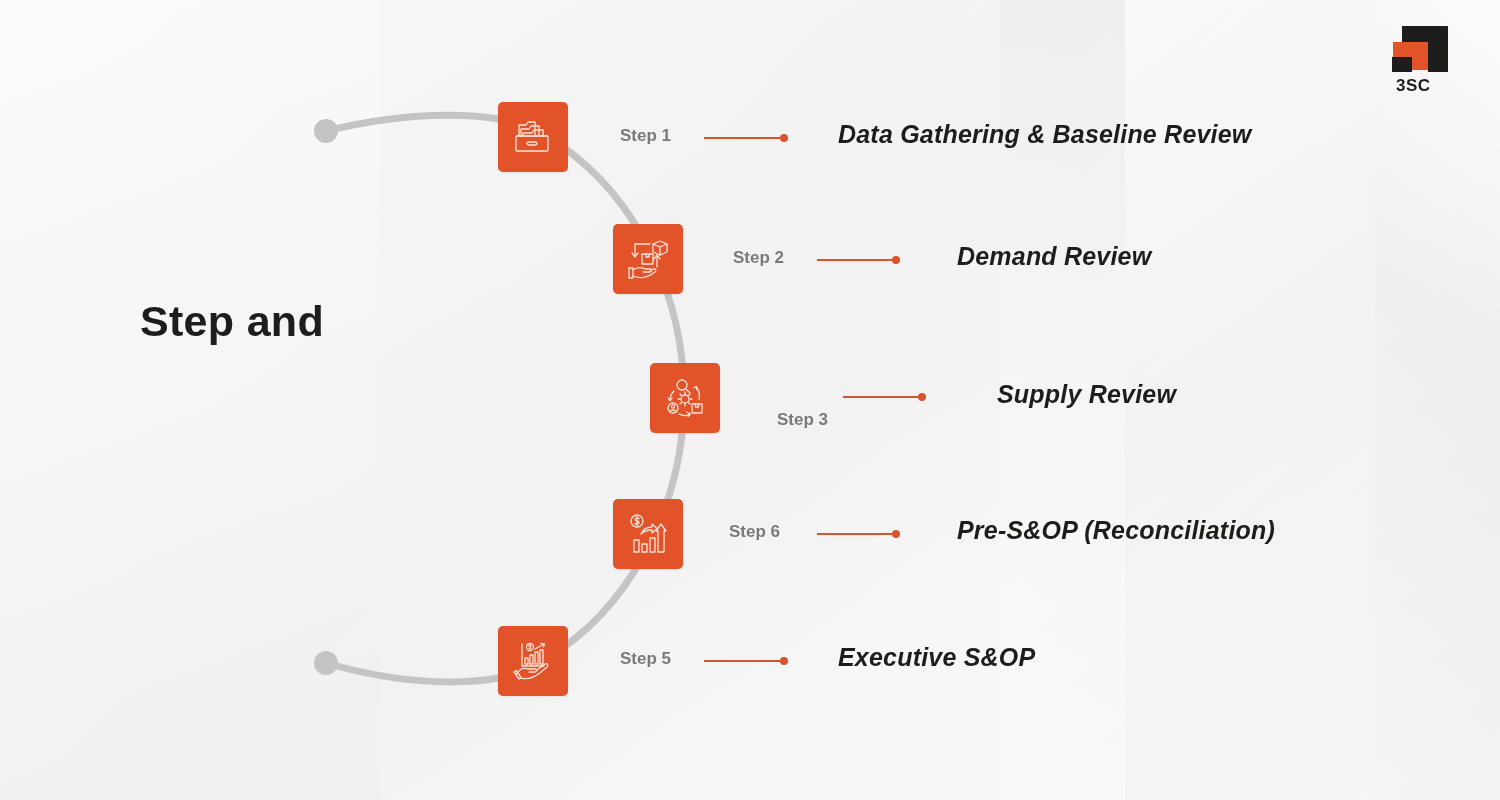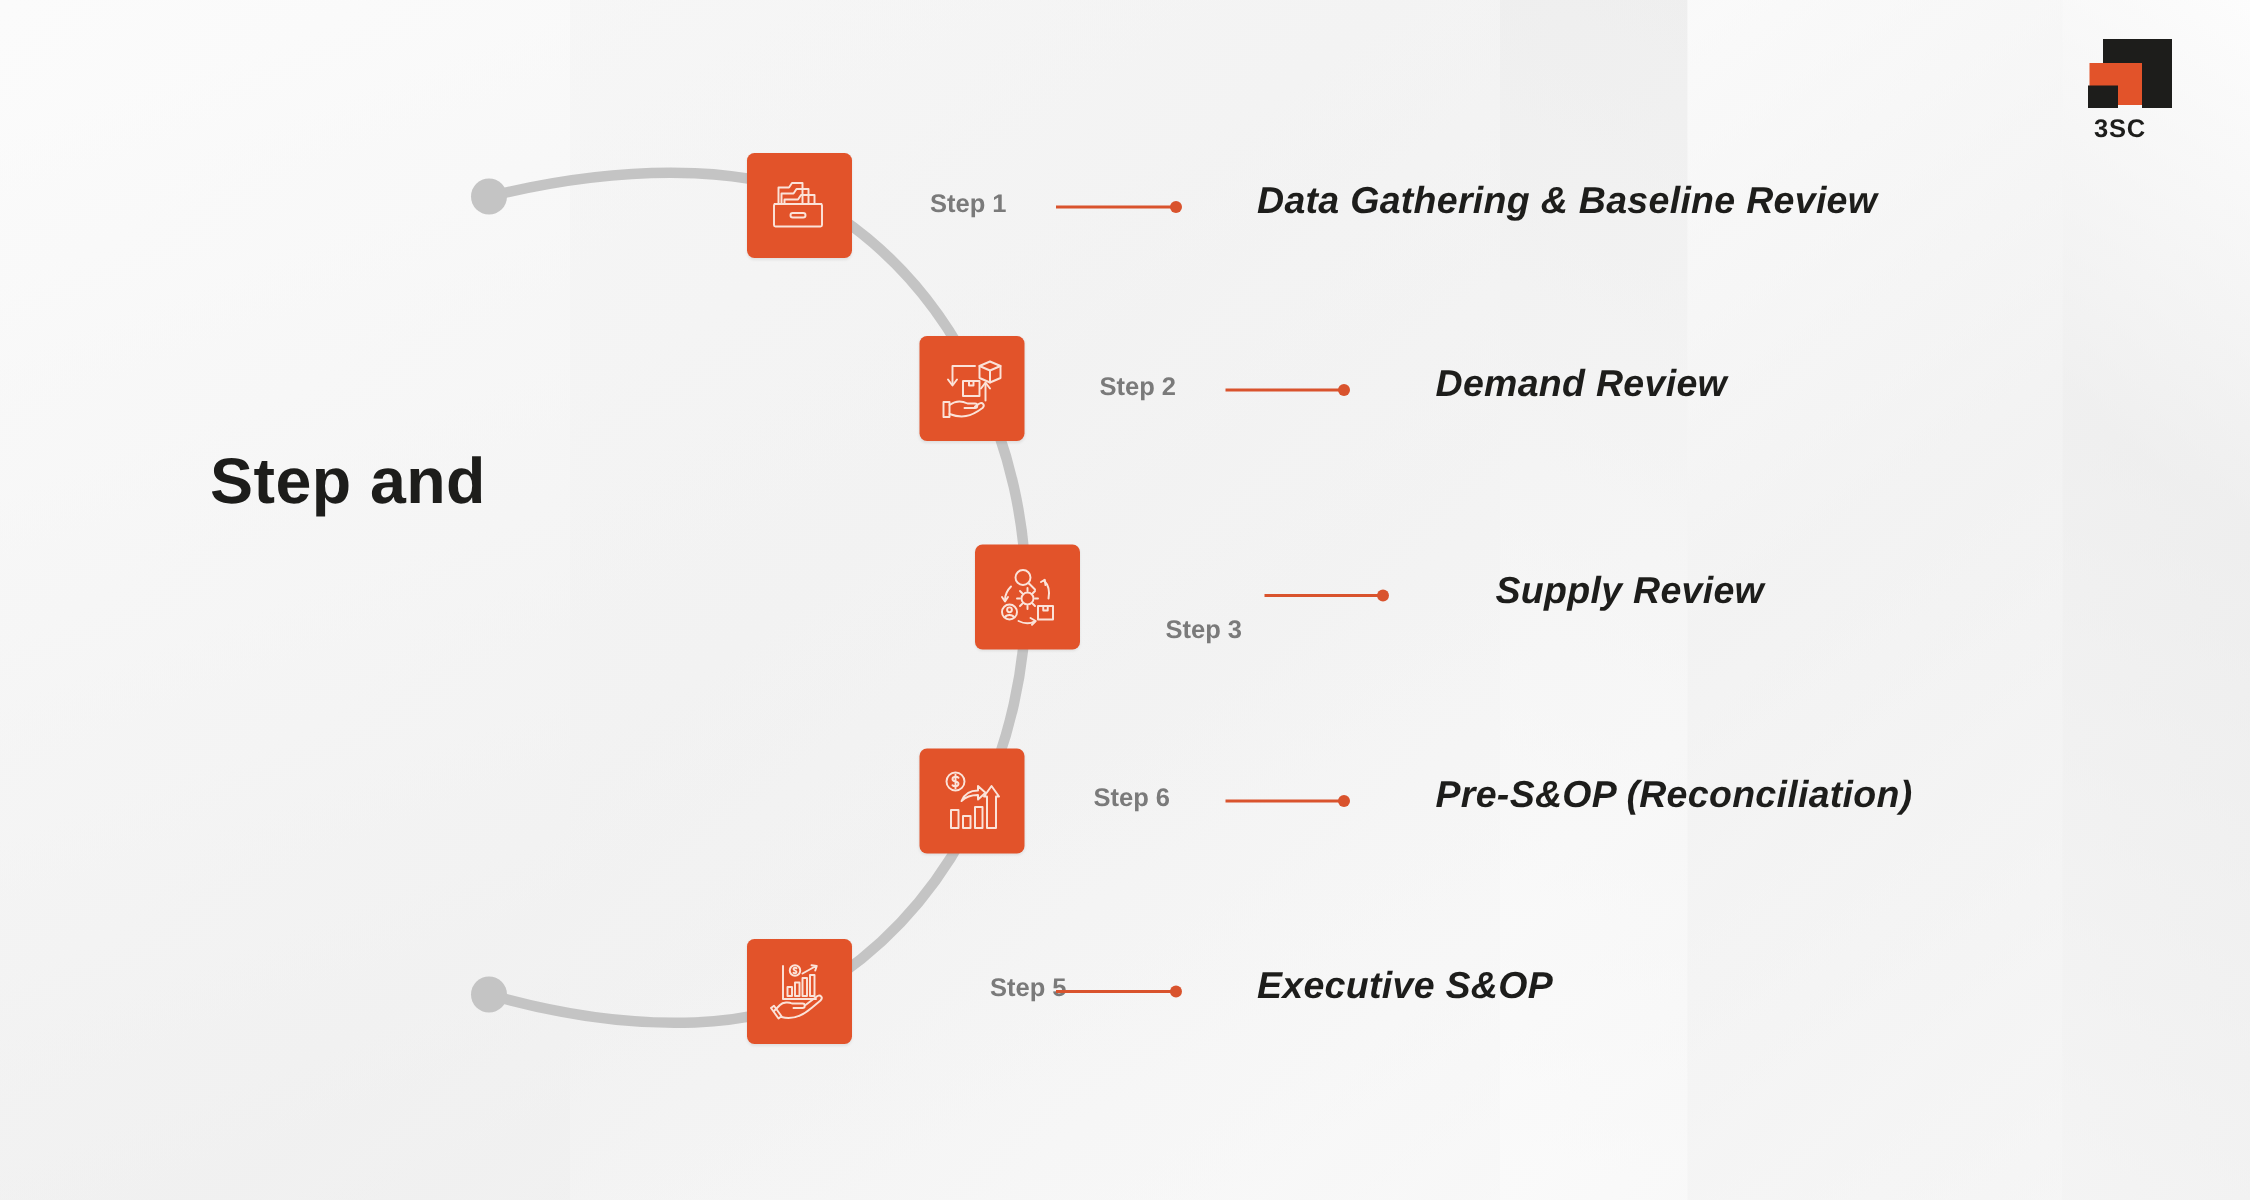--- a/index.html
+++ b/index.html
@@ -173,15 +173,15 @@
     <path d="M27 13 L36 8 M33 7.5 L36.5 8 L35.5 11"></path>
     <rect x="17" y="22" width="3" height="6"></rect>
     <rect x="22" y="19" width="3" height="9"></rect>
     <rect x="27" y="16" width="3" height="12"></rect>
     <rect x="32" y="14" width="3" height="14"></rect>
     <path d="M8 38 L12 34 C14 32 18 32 20 33 L27 33 C29 33 29 36 27 36 L21 36"></path>
     <path d="M13 42 C20 44 26 42 33 36 L39 31 C41 29 39 27 37 28 L29 34"></path>
     <path d="M6 36 L11 43 L13 41.5 L8 34.5 Z"></path>
   </svg>
 </div>
-<div class="step-label" style="left:620px; top:649px;margin-left:40px;">Step 5</div>
+<div class="step-label" style="left:620px; top:649px;">Step 5</div>
 <div class="connector" style="left:704px; top:660px; width:80px;"></div>
 <div class="step-title" style="left:838px; top:643px;">Executive S&amp;OP</div>
 
 </body></html>

